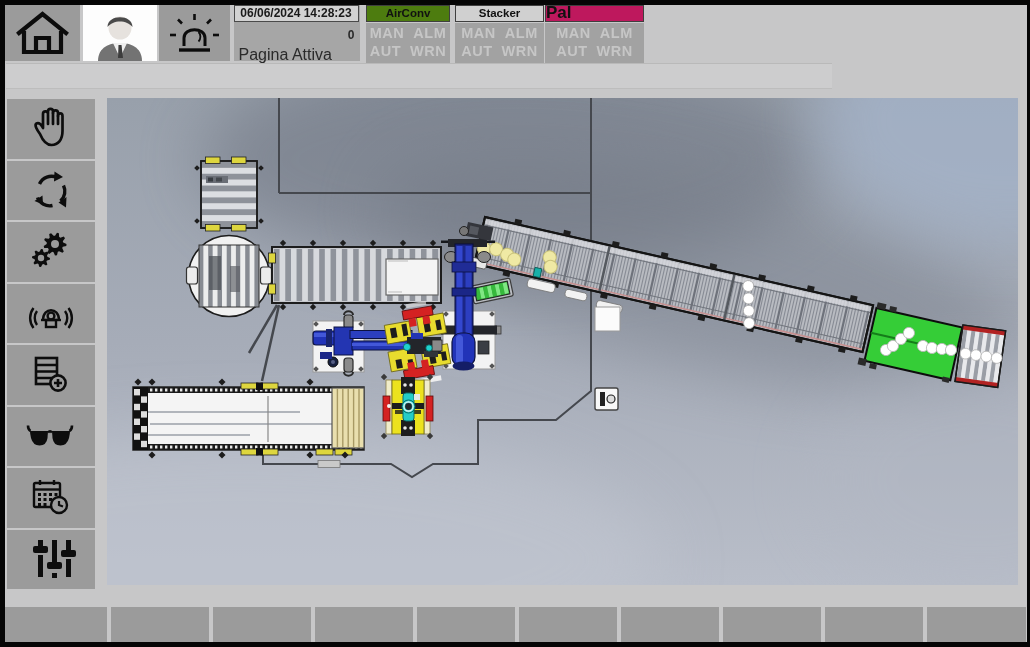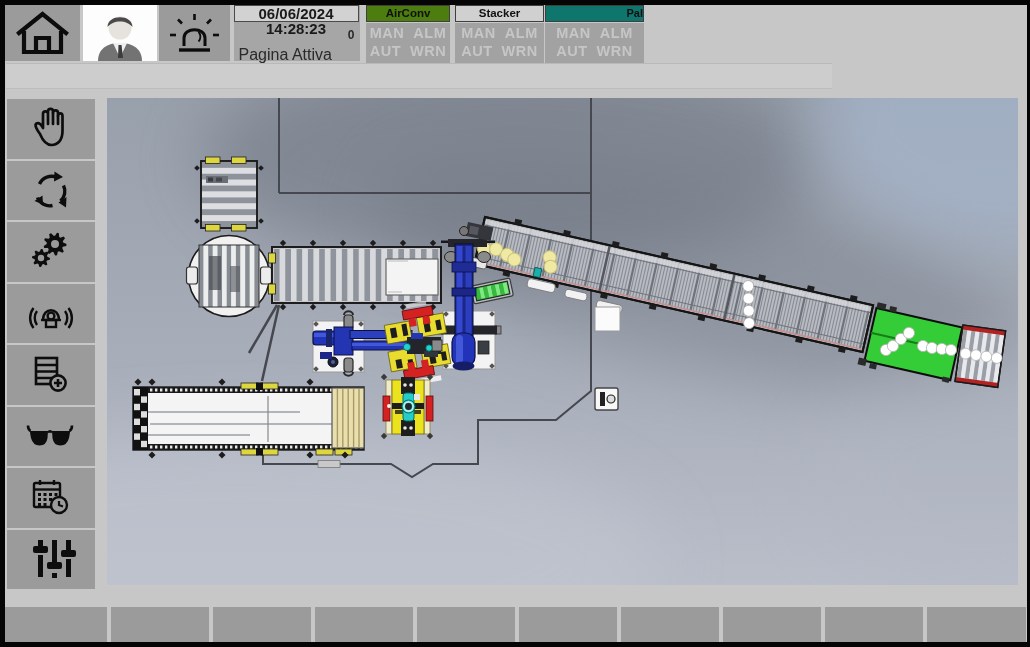--- a/index.html
+++ b/index.html
@@ -36,40 +36,40 @@
       <path d="M39.5 27 C42 29.5 42 34 39.5 36.5" fill="none" stroke="#0c0c0c" stroke-width="1.8"></path>
       <path d="M35.5 15 V9" stroke="#0c0c0c" stroke-width="2.6"></path>
       <path d="M23 18.5 L19 14.5" stroke="#0c0c0c" stroke-width="2.6"></path>
       <path d="M48 18.5 L52 14.5" stroke="#0c0c0c" stroke-width="2.6"></path>
       <path d="M17 30 H11" stroke="#0c0c0c" stroke-width="2.6"></path>
       <path d="M54 30 H60" stroke="#0c0c0c" stroke-width="2.6"></path>
     </svg>
   </div>
   <div class="abs" style="left:228.5px;top:2px;width:126px;height:56px;background:#a6a6a6;">
     <div class="abs" style="left:0;top:0;width:123px;height:15px;background:#d2d2d2;border:1.5px solid #4a4a4a;
-         font-size:15px;font-weight:bold;color:#1a1a1a;text-align:center;line-height:15px;">06/06/2024 14:28:23</div>
+         font-size:12px;font-weight:bold;color:#1a1a1a;text-align:center;line-height:15px;">06/06/2024 14:28:23</div>
     <div class="abs" style="right:5px;top:23px;font-size:12px;font-weight:bold;color:#2a2a2a;">0</div>
     <div class="abs" style="left:5px;top:41px;font-size:16px;color:#2a2a2a;">Pagina Attiva</div>
   </div>
   <div class="abs" style="left:361px;top:2px;width:84px;height:58px;">
       <div class="abs" style="left:0;top:0;right:0;height:15px;background:#4d7c0f;border:1.5px solid #3f3f3f;font-size:11.5px;font-weight:bold;color:#111;text-align:center;line-height:14px;">AirConv</div>
       <div class="abs" style="left:0;top:18px;right:0;bottom:0;background:#a2a2a2;color:#c6c6c6;font-weight:bold;font-size:14.5px;text-align:center;line-height:18px;letter-spacing:0.5px;">
         <div style="margin-top:1px;">MAN&nbsp;&nbsp;ALM</div>
         <div>AUT&nbsp;&nbsp;WRN</div>
       </div>
     </div>
   <div class="abs" style="left:450px;top:2px;width:89px;height:58px;">
       <div class="abs" style="left:0;top:0;right:0;height:15px;background:#d0d0d0;border:1.5px solid #3f3f3f;font-size:11.5px;font-weight:bold;color:#111;text-align:center;line-height:14px;">Stacker</div>
       <div class="abs" style="left:0;top:18px;right:0;bottom:0;background:#a2a2a2;color:#c6c6c6;font-weight:bold;font-size:14.5px;text-align:center;line-height:18px;letter-spacing:0.5px;">
         <div style="margin-top:1px;">MAN&nbsp;&nbsp;ALM</div>
         <div>AUT&nbsp;&nbsp;WRN</div>
       </div>
     </div>
   <div class="abs" style="left:540px;top:2px;width:99px;height:58px;">
-      <div class="abs" style="left:0;top:0;right:0;height:15px;background:#0f766e;border:1.5px solid #3f3f3f;font-size:11px;font-weight:bold;color:#111;text-align:right;line-height:14px;">Pal</div>
+      <div class="abs" style="left:0;top:0;right:0;height:15px;background:#be185d;border:1.5px solid #3f3f3f;font-size:17px;font-weight:bold;color:#111;text-align:left;line-height:14px;">Pal</div>
       <div class="abs" style="left:0;top:18px;right:0;bottom:0;background:#a2a2a2;color:#c6c6c6;font-weight:bold;font-size:14.5px;text-align:center;line-height:18px;letter-spacing:0.5px;">
         <div style="margin-top:1px;">MAN&nbsp;&nbsp;ALM</div>
         <div>AUT&nbsp;&nbsp;WRN</div>
       </div>
     </div>
 
 
   <div class="abs" style="left:1px;top:60px;width:826px;height:24px;background:#cdcdce;border-top:1px solid #b9b9b9;border-bottom:1px solid #bdbdbd;"></div>
   <div class="abs" style="left:2px;top:96px;width:88px;height:492px;">
       <div class="abs btn" style="left:0;top:0.0px;width:88px;height:59.5px;"><svg width="88" height="60" viewBox="0 0 88 60">

